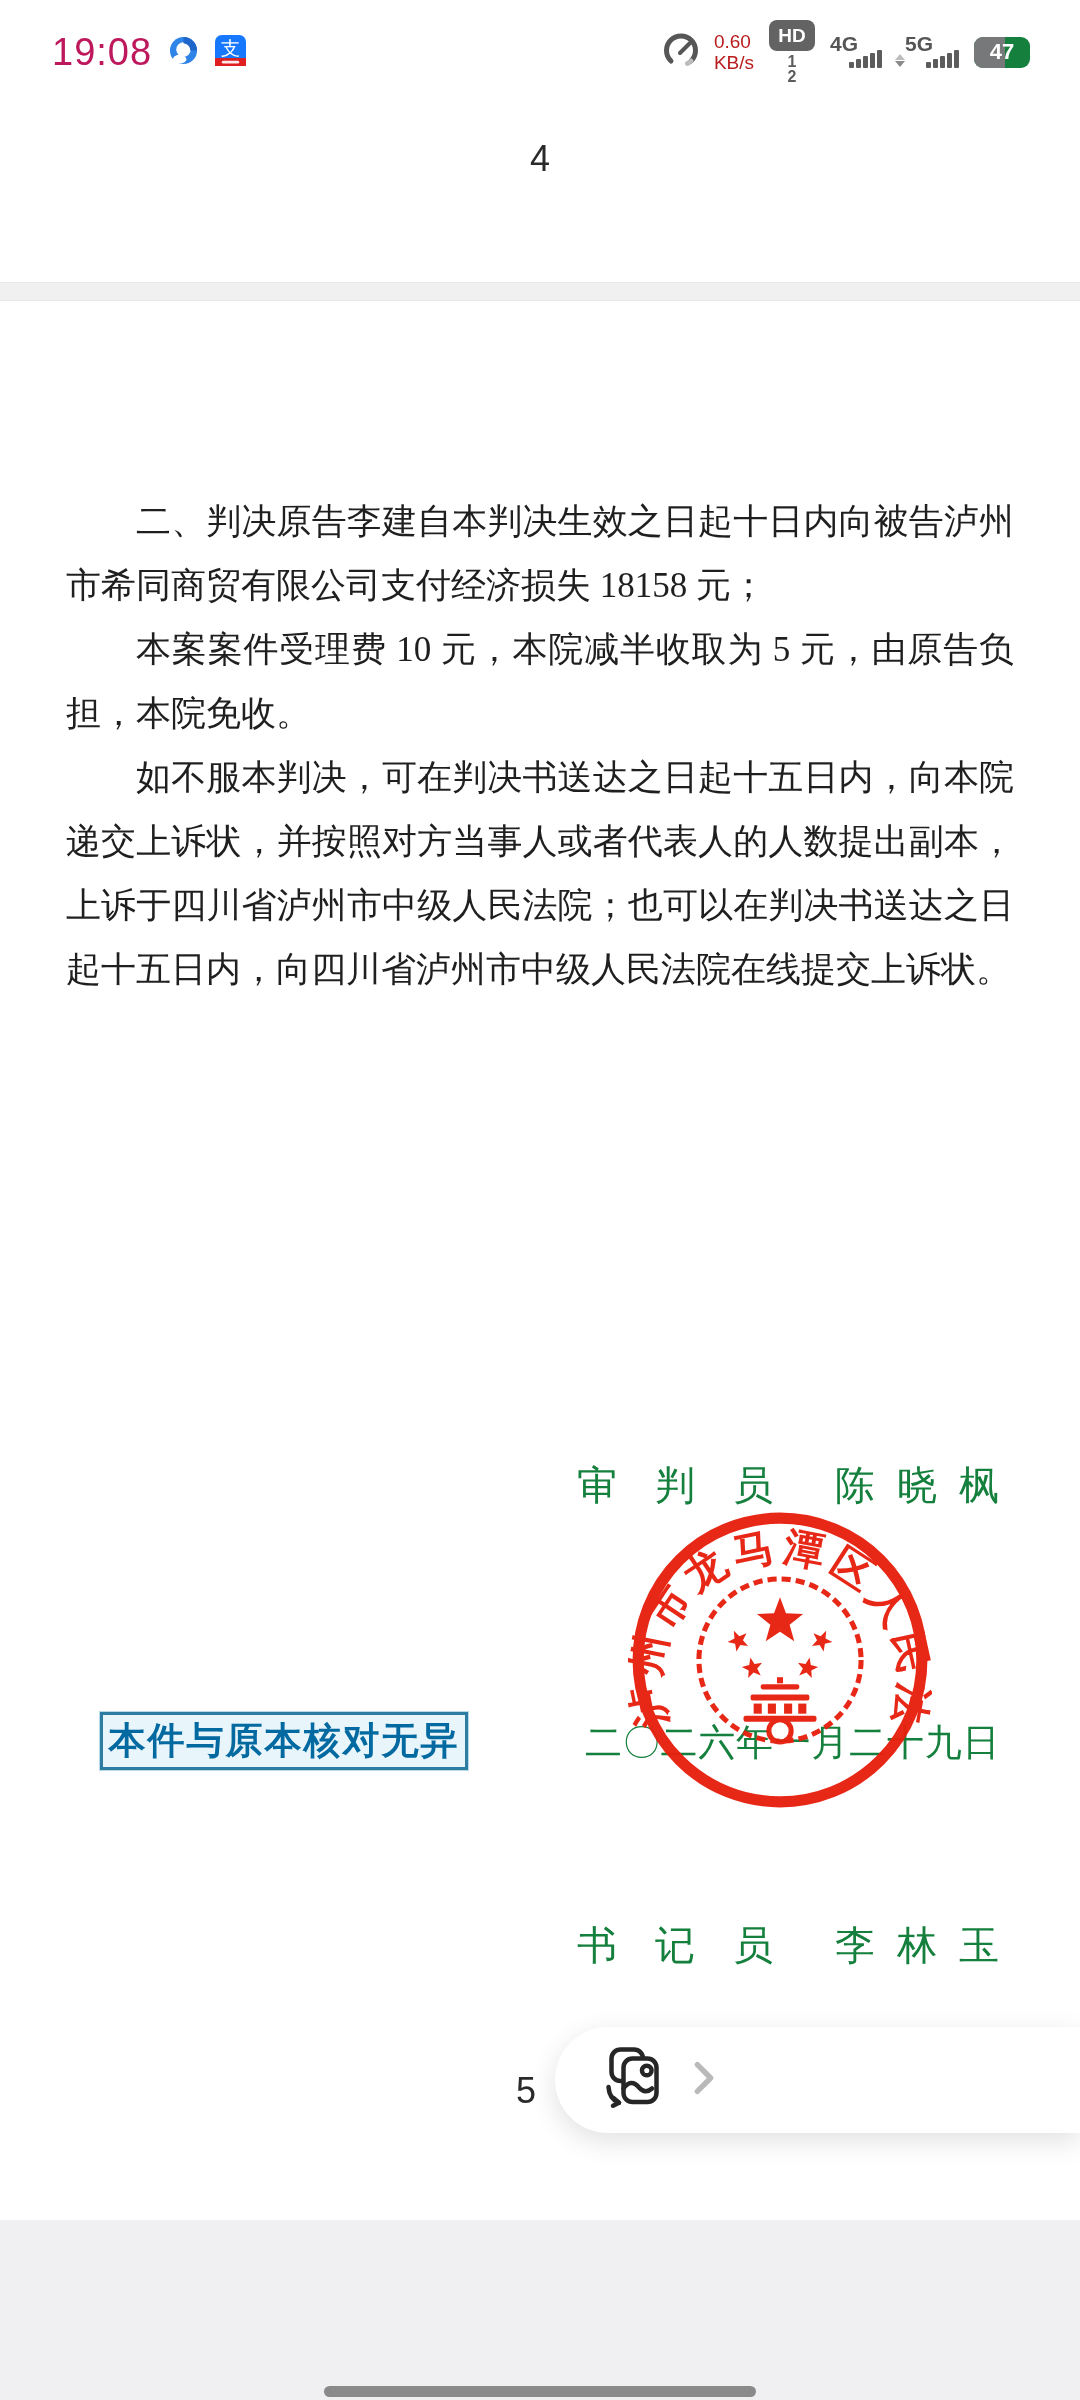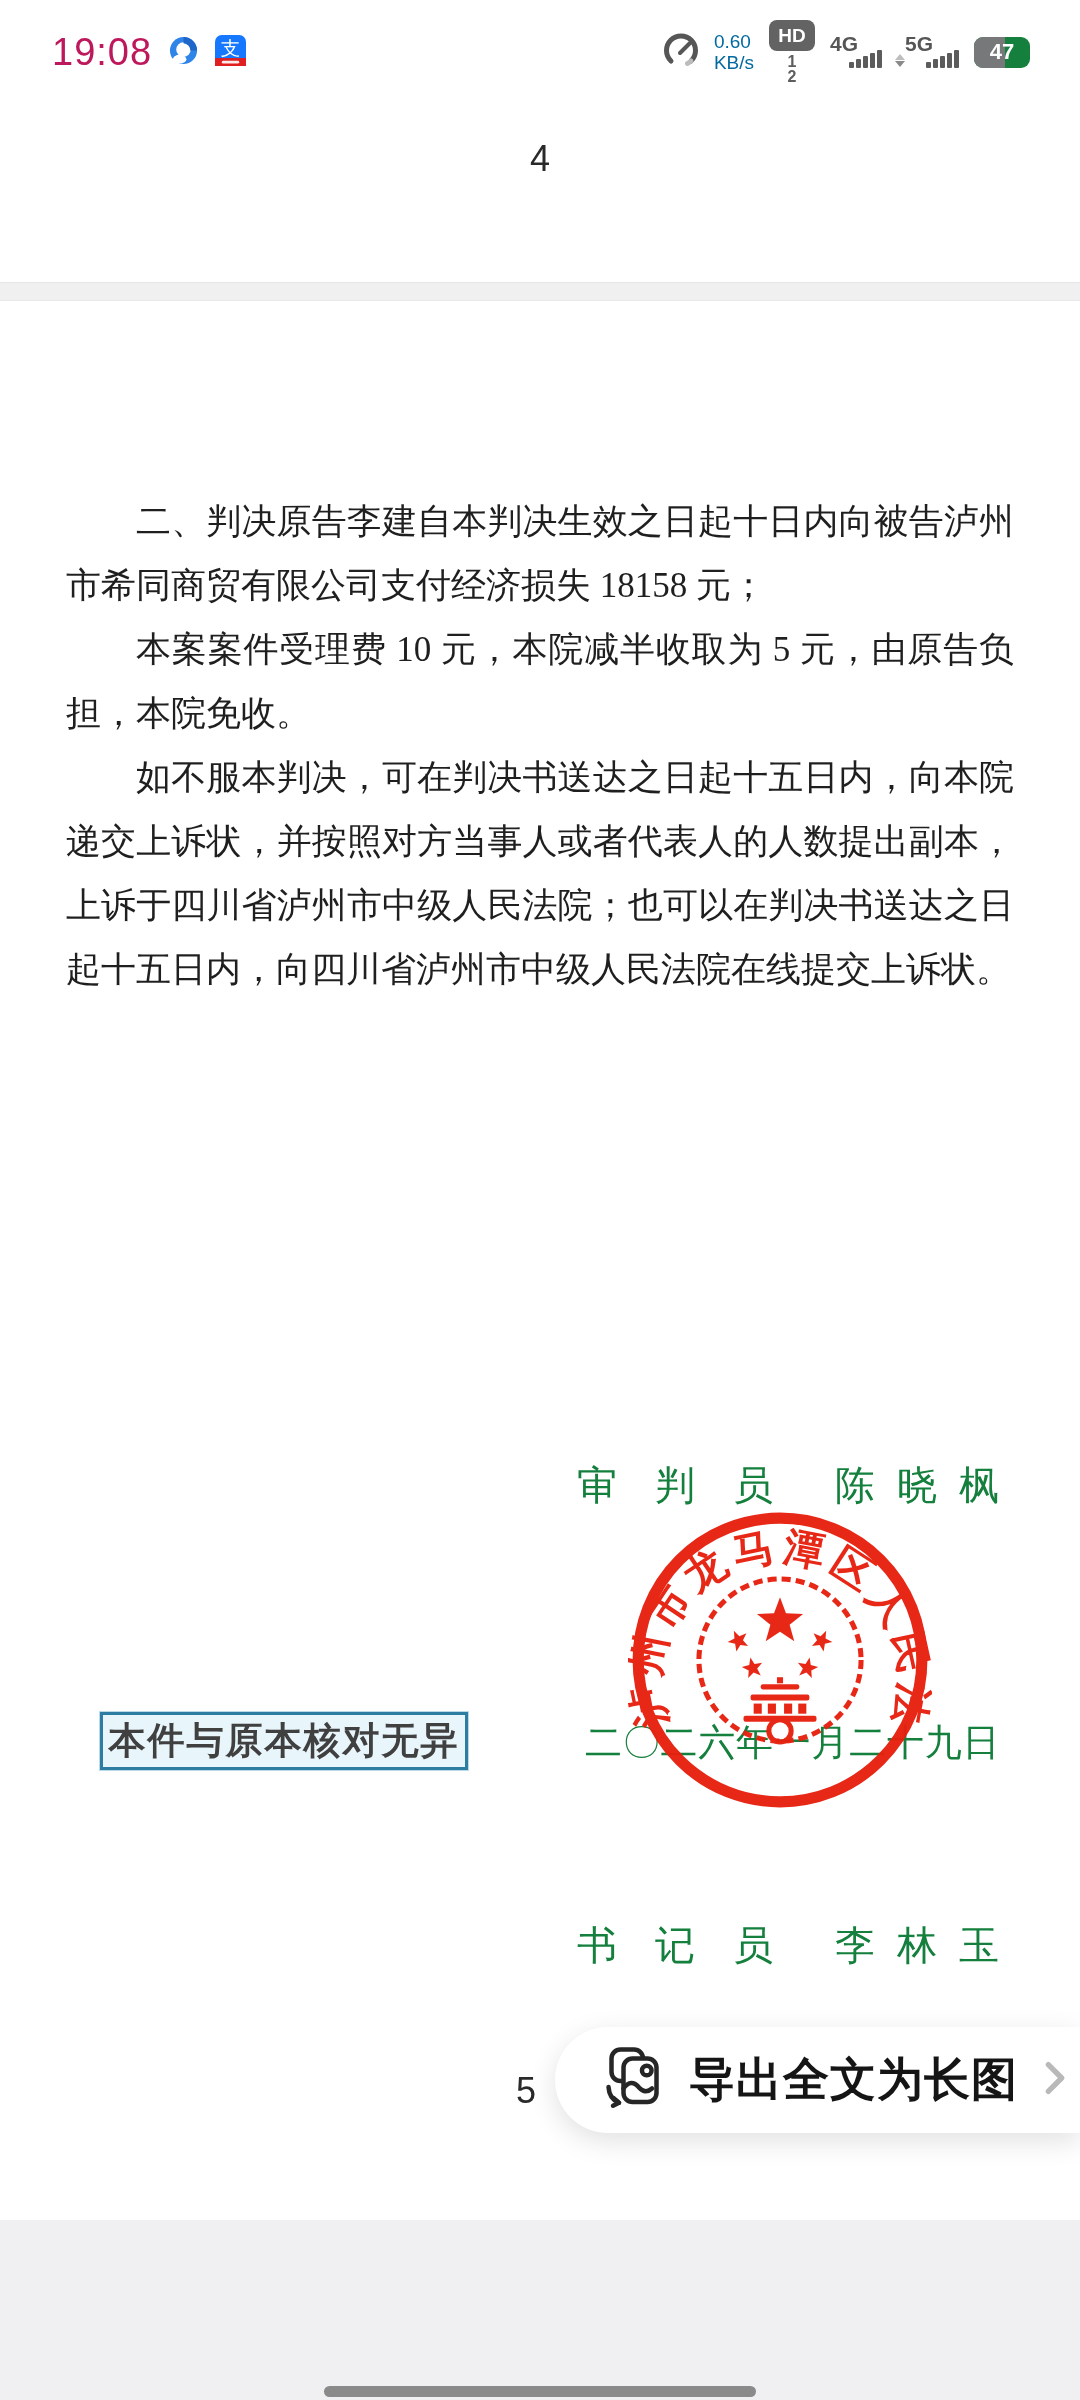--- a/index.html
+++ b/index.html
@@ -6,21 +6,21 @@
   .screen{position:relative;width:1080px;height:2400px;background:#ffffff;overflow:hidden;
           font-family:"Liberation Sans",sans-serif;}
 
   
   .statusbar{position:absolute;left:0;top:22px;width:1080px;height:60px;display:flex;
              align-items:center;justify-content:space-between;padding:0 58px 0 52px;box-sizing:border-box;}
   .sb-left{display:flex;align-items:center;gap:16px;}
   .sb-time{font-size:38px;color:#be185d;letter-spacing:1px;}
   .sb-right{display:flex;align-items:center;gap:15px;}
   .speedtext{display:flex;flex-direction:column;align-items:flex-start;line-height:21px;
-             font-size:19px;color:#0369a1;}
+             font-size:19px;color:#b91c1c;}
   .hd-wrap{display:flex;align-items:center;gap:3px;flex-direction:column;}
   .hd-box{width:46px;height:31px;border-radius:8px;background:#636363;color:#fff;font-size:19px;
           font-weight:bold;display:flex;align-items:center;justify-content:center;}
   .sim-col{display:flex;flex-direction:column;line-height:15px;font-size:16px;font-weight:bold;color:#5d5d5d;}
   .net{position:relative;width:52px;height:36px;}
   .net .g{position:absolute;left:0;top:-2px;font-size:21px;font-weight:bold;color:#565656;}
   .bars{position:absolute;right:0;bottom:2px;display:flex;align-items:flex-end;gap:2px;}
   .bars i{display:block;width:5px;background:#5c5c5c;border-radius:1px;}
   .updown{position:absolute;left:-2px;bottom:3px;display:flex;flex-direction:column;gap:1px;}
   .updown b{width:0;height:0;border-left:5px solid transparent;border-right:5px solid transparent;}
@@ -54,21 +54,21 @@
   .sig-name{letter-spacing:0.55em;margin-left:0.6em;}
   .judge-line{left:577px;top:1458px;}
   .clerk-line{left:577px;top:1918px;}
   .date-line{left:585px;top:1718px;font-size:37px;letter-spacing:0.02em;z-index:1;}
 
   .verify-stamp{position:absolute;left:100px;top:1712px;width:368px;height:58px;box-sizing:border-box;
                 border:3px solid #2d7ca2;background:rgba(214,236,245,0.55);
                 box-shadow:0 0 0 1px rgba(120,180,205,0.5);
                 display:flex;align-items:center;justify-content:center;
                 font-family:"Liberation Serif",serif;font-weight:bold;font-size:37px;
-                color:#404040;letter-spacing:2px;white-space:nowrap;}
+                color:#0369a1;letter-spacing:2px;white-space:nowrap;}
 
   .seal{position:absolute;left:628px;top:1508px;width:304px;height:304px;z-index:2;opacity:0.96;}
 
   
   .export-pill{position:absolute;left:555px;top:2027px;width:525px;height:106px;background:#ffffff;
                border-radius:53px 0 0 53px;box-shadow:0 8px 28px rgba(0,0,0,0.12);
                display:flex;align-items:center;padding-left:40px;box-sizing:border-box;cursor:pointer;}
   .export-label{font-size:46px;font-weight:600;color:#151515;margin-left:22px;letter-spacing:1px;
                 font-family:"Liberation Sans",sans-serif;}
   .export-chevron{margin-left:20px;}
@@ -219,21 +219,20 @@
     <span>
       <svg width="72" height="72" viewBox="0 0 48 48" fill="none" stroke="#262626" stroke-width="3" stroke-linecap="round" stroke-linejoin="round">
         <rect x="11" y="5" width="21" height="21" rx="6"></rect>
         <rect x="19" y="11" width="22" height="29" rx="6" fill="#ffffff"></rect>
         <circle cx="34.5" cy="19" r="3.2"></circle>
         <path d="M19 31 q5 -7 10.5 -0.5 q4 4.5 8.5 0.5"></path>
         <path d="M9 30 q0.5 8 7 10.5"></path>
         <path d="M12.5 37.5 L16 40.5 L12 42.5"></path>
       </svg>
     </span>
-    <span class="export-label">导出全文为长图</span>
     <span class="export-chevron">
       <svg width="34" height="40" viewBox="0 0 24 30" fill="none" stroke="#b9b9b9" stroke-width="4" stroke-linecap="round" stroke-linejoin="round">
         <polyline points="7,5 17,15 7,25"></polyline>
       </svg>
     </span>
   </div>
 
   <div class="bottom-area"></div>
   <div class="home-indicator"></div>
 

